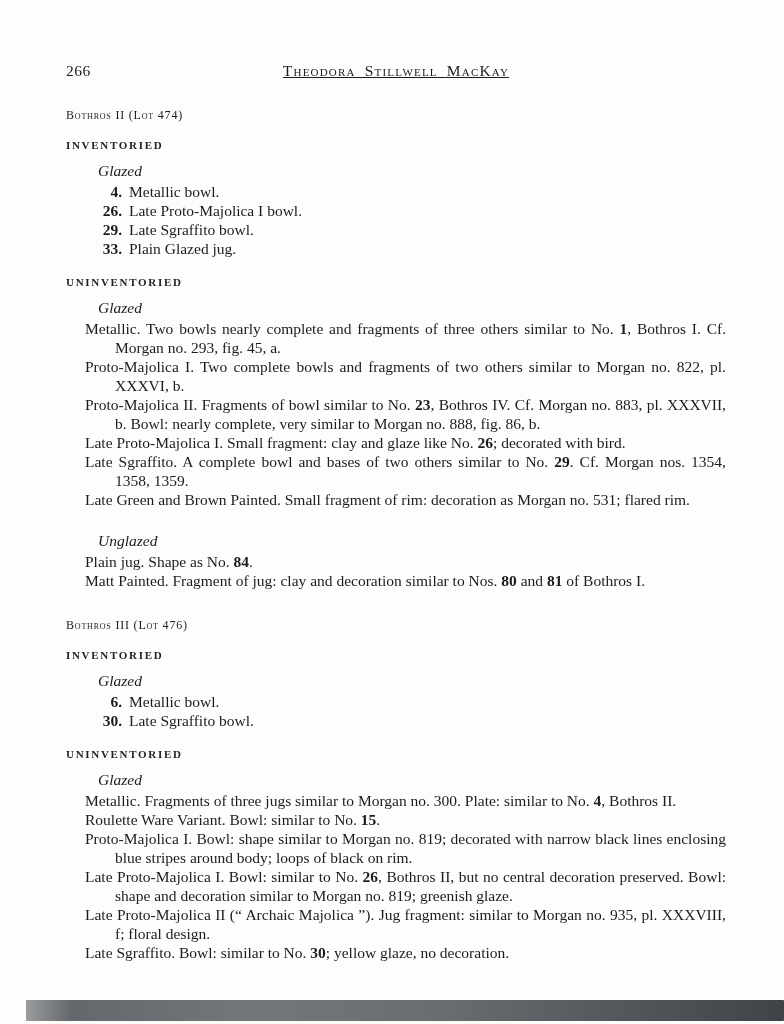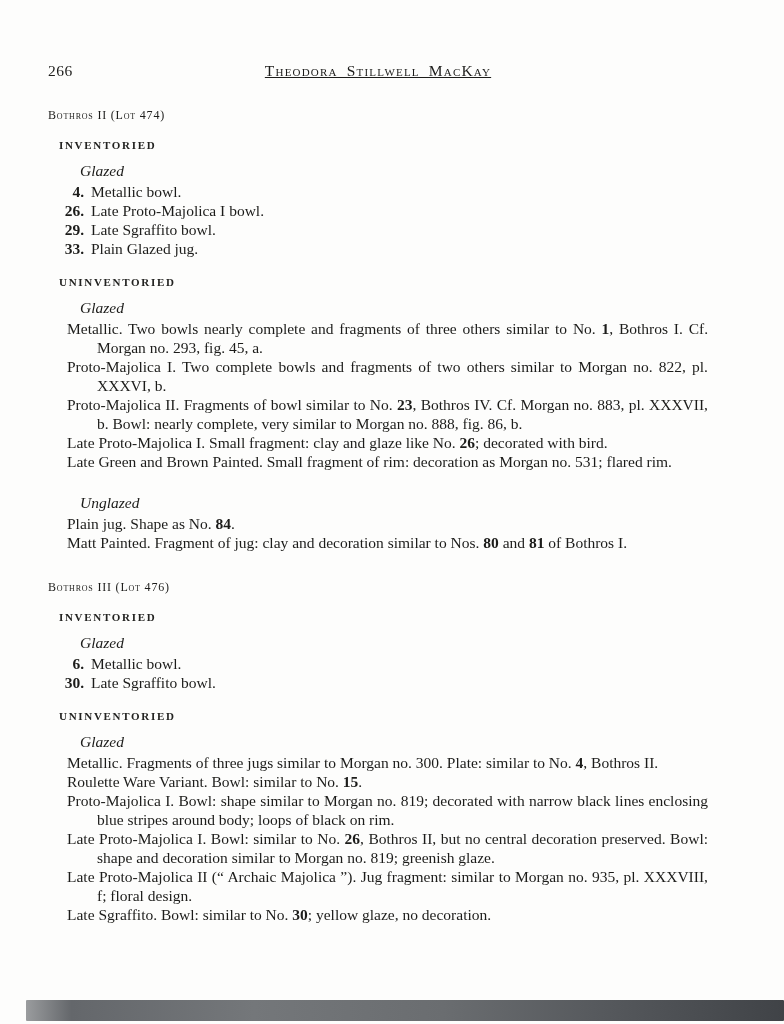--- a/index.html
+++ b/index.html
@@ -8,21 +8,21 @@
     width: 784px;
     height: 1024px;
     background: #fdfdfc;
     font-family: "Liberation Serif", "DejaVu Serif", serif;
     color: #1c1c1a;
     overflow: hidden;
     box-sizing: border-box;
   }
   .content {
     position: absolute;
-    left: 48px;
+    left: 66px;
     top: 62px;
     width: 660px;
   }
   .runhead-row {
     display: flex;
     align-items: baseline;
     font-size: 15.5px;
   }
   .pagenum { width: 70px; letter-spacing: 0.5px; }
   .runhead {
@@ -39,36 +39,36 @@
     margin: 26px 0 0 0;
     font-size: 12px;
     font-weight: normal;
     font-variant: small-caps;
     letter-spacing: 0.8px;
     line-height: 19px;
   }
   .sec2 .sec-heading { margin-top: 26px; }
 
   .inv-label {
-    margin: 14px 0 0 11px;
+    margin: 14px 0 0 0;
     font-size: 11px;
     font-weight: bold;
     letter-spacing: 1.7px;
     line-height: 13px;
     color: #232321;
   }
   .glaze-label {
     margin: 9px 0 2px 32px;
     font-style: italic;
     font-size: 15.5px;
     line-height: 19px;
   }
   .unglazed-label { margin-top: 22px; }
 
-  .inv-list { margin-left: 12px; }
+  .inv-list { margin-left: 32px; }
   .inv-row { line-height: 19px; font-size: 15.5px; }
   .num {
     display: inline-block;
     width: 24px;
     text-align: right;
     font-weight: bold;
   }
   .itext { margin-left: 7px; }
 
   .para {
@@ -125,20 +125,21 @@
         </div>
       </div>
 
       <div class="inv-label" style="margin-top:18px">UNINVENTORIED</div>
       <div class="glaze-label">Glazed</div>
 
       <div class="para">Metallic.  Two bowls nearly complete and fragments of three others similar to No. <b>1</b>, Bothros I.  Cf. Morgan no. 293, fig. 45, a.</div>
       <div class="para">Proto-Majolica I.  Two complete bowls and fragments of two others similar to Morgan no. 822, pl. XXXVI, b.</div>
       <div class="para">Proto-Majolica II.  Fragments of bowl similar to No. <b>23</b>, Bothros IV.  Cf. Morgan no. 883, pl. XXXVII, b.  Bowl: nearly complete, very similar to Morgan no. 888, fig. 86, b.</div>
       <div class="para">Late Proto-Majolica I.  Small fragment: clay and glaze like No. <b>26</b>; decorated with bird.</div>
+      <div class="para">Late Sgraffito.  A complete bowl and bases of two others similar to No. <b>29</b>.  Cf. Morgan nos. 1354, 1358, 1359.</div>
       <div class="para">Late Green and Brown Painted.  Small fragment of rim: decoration as Morgan no. 531; flared rim.</div>
 
       <div class="glaze-label unglazed-label">Unglazed</div>
       <div class="para">Plain jug.  Shape as No. <b>84</b>.</div>
       <div class="para">Matt Painted.  Fragment of jug: clay and decoration similar to Nos. <b>80</b> and <b>81</b> of Bothros I.</div>
     </section>
 
     <section class="sec2">
       <h2 class="sec-heading">Bothros III (Lot 476)</h2>
 

